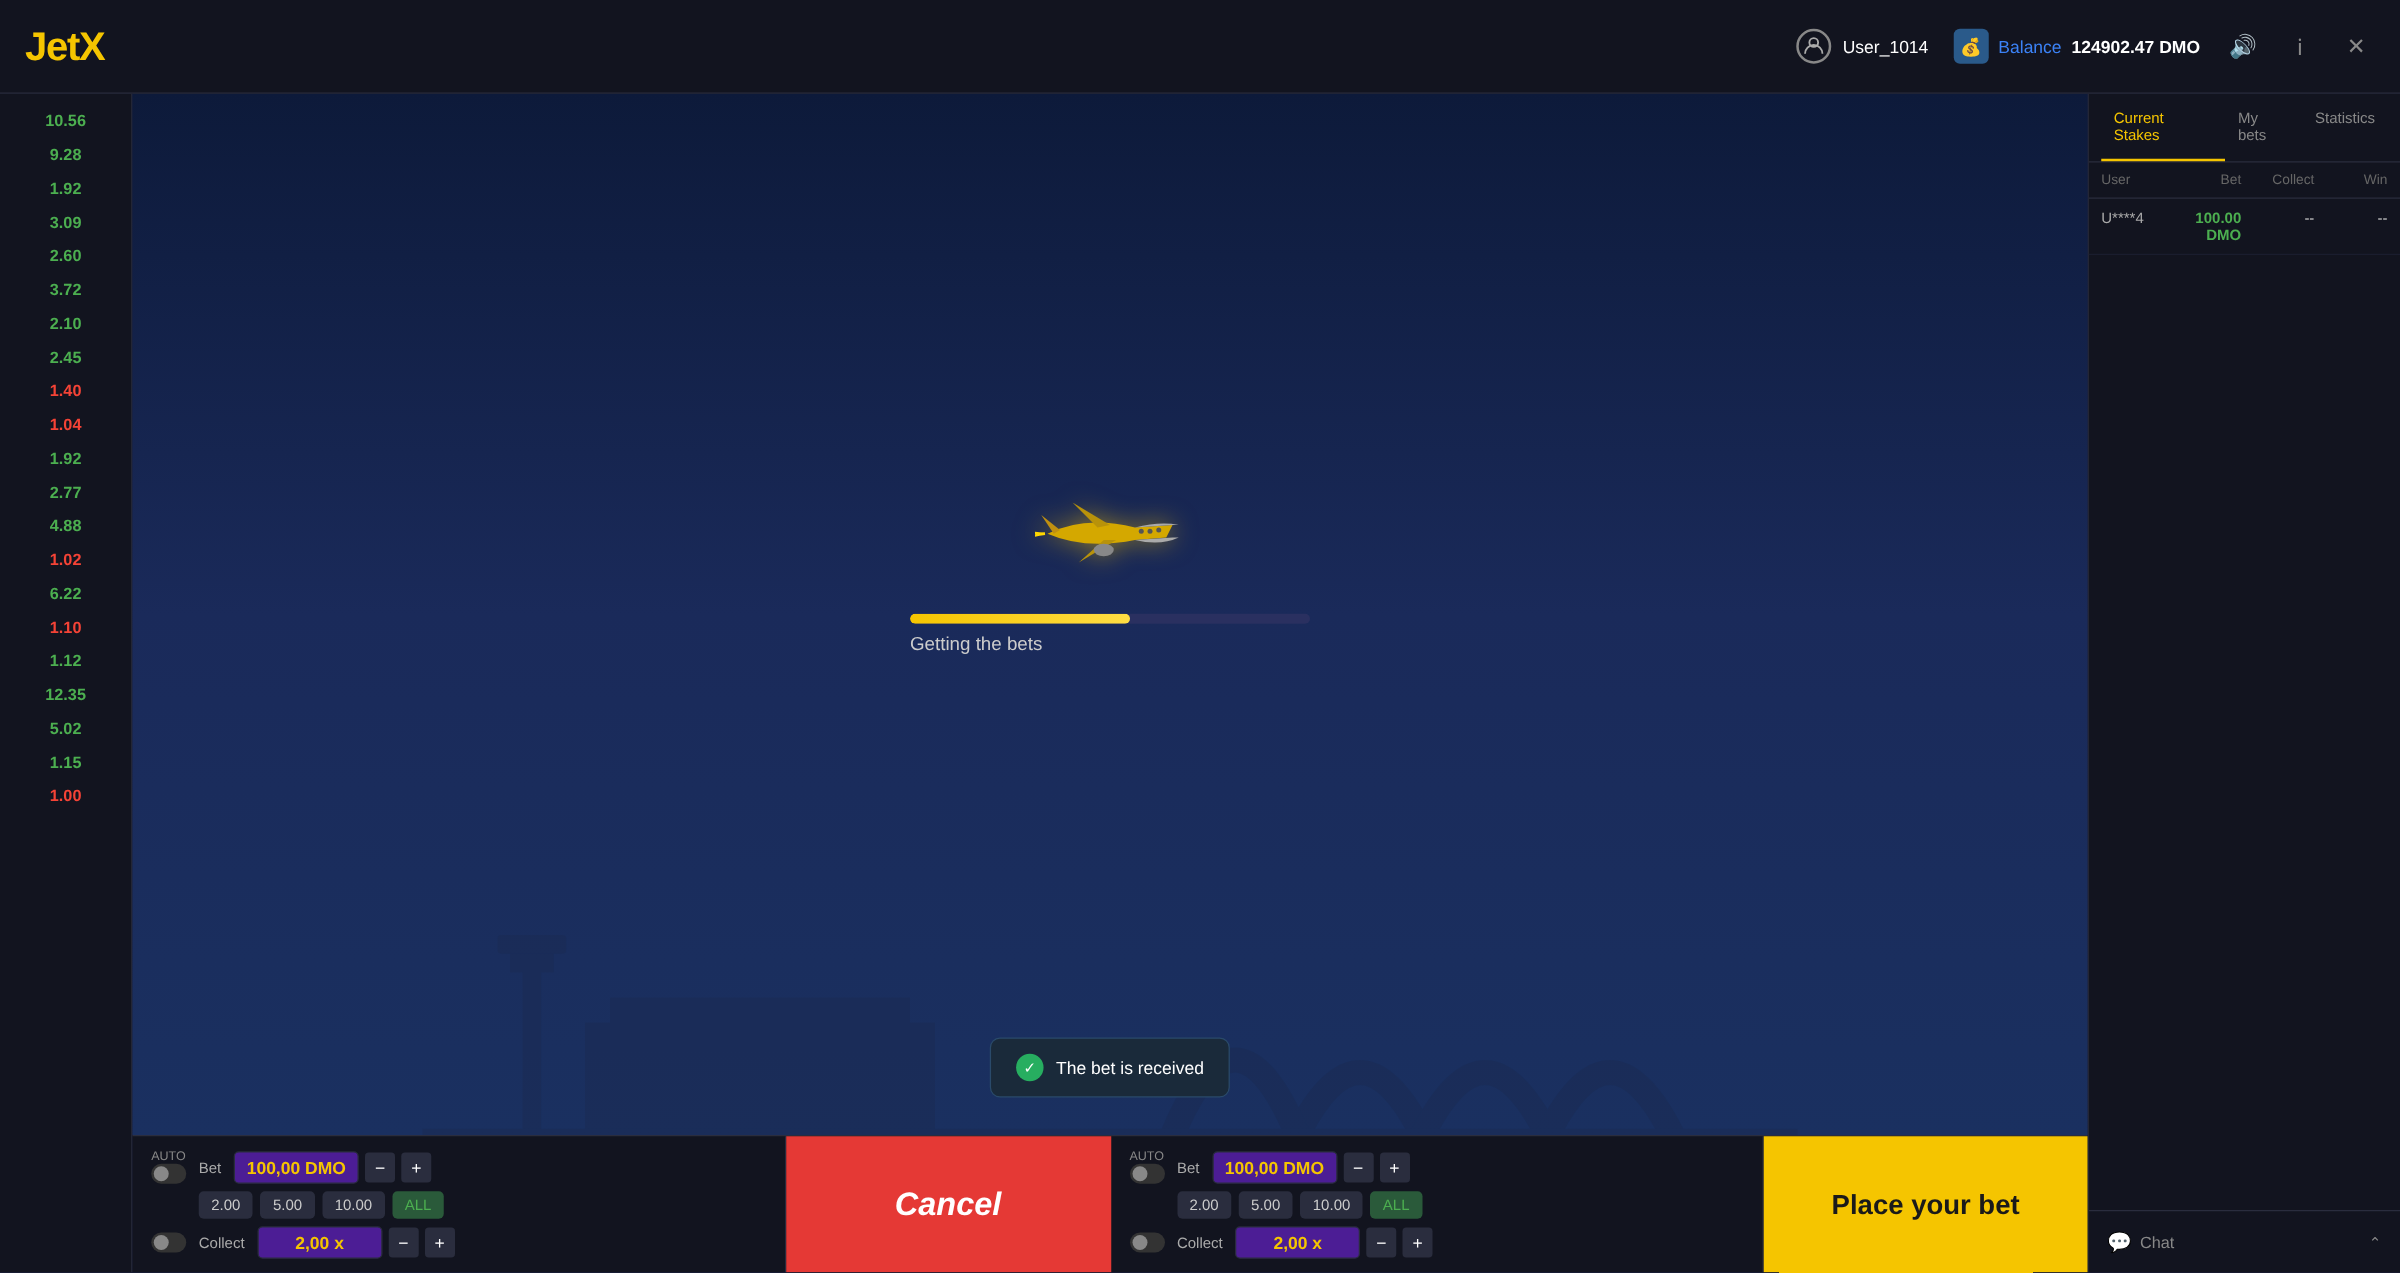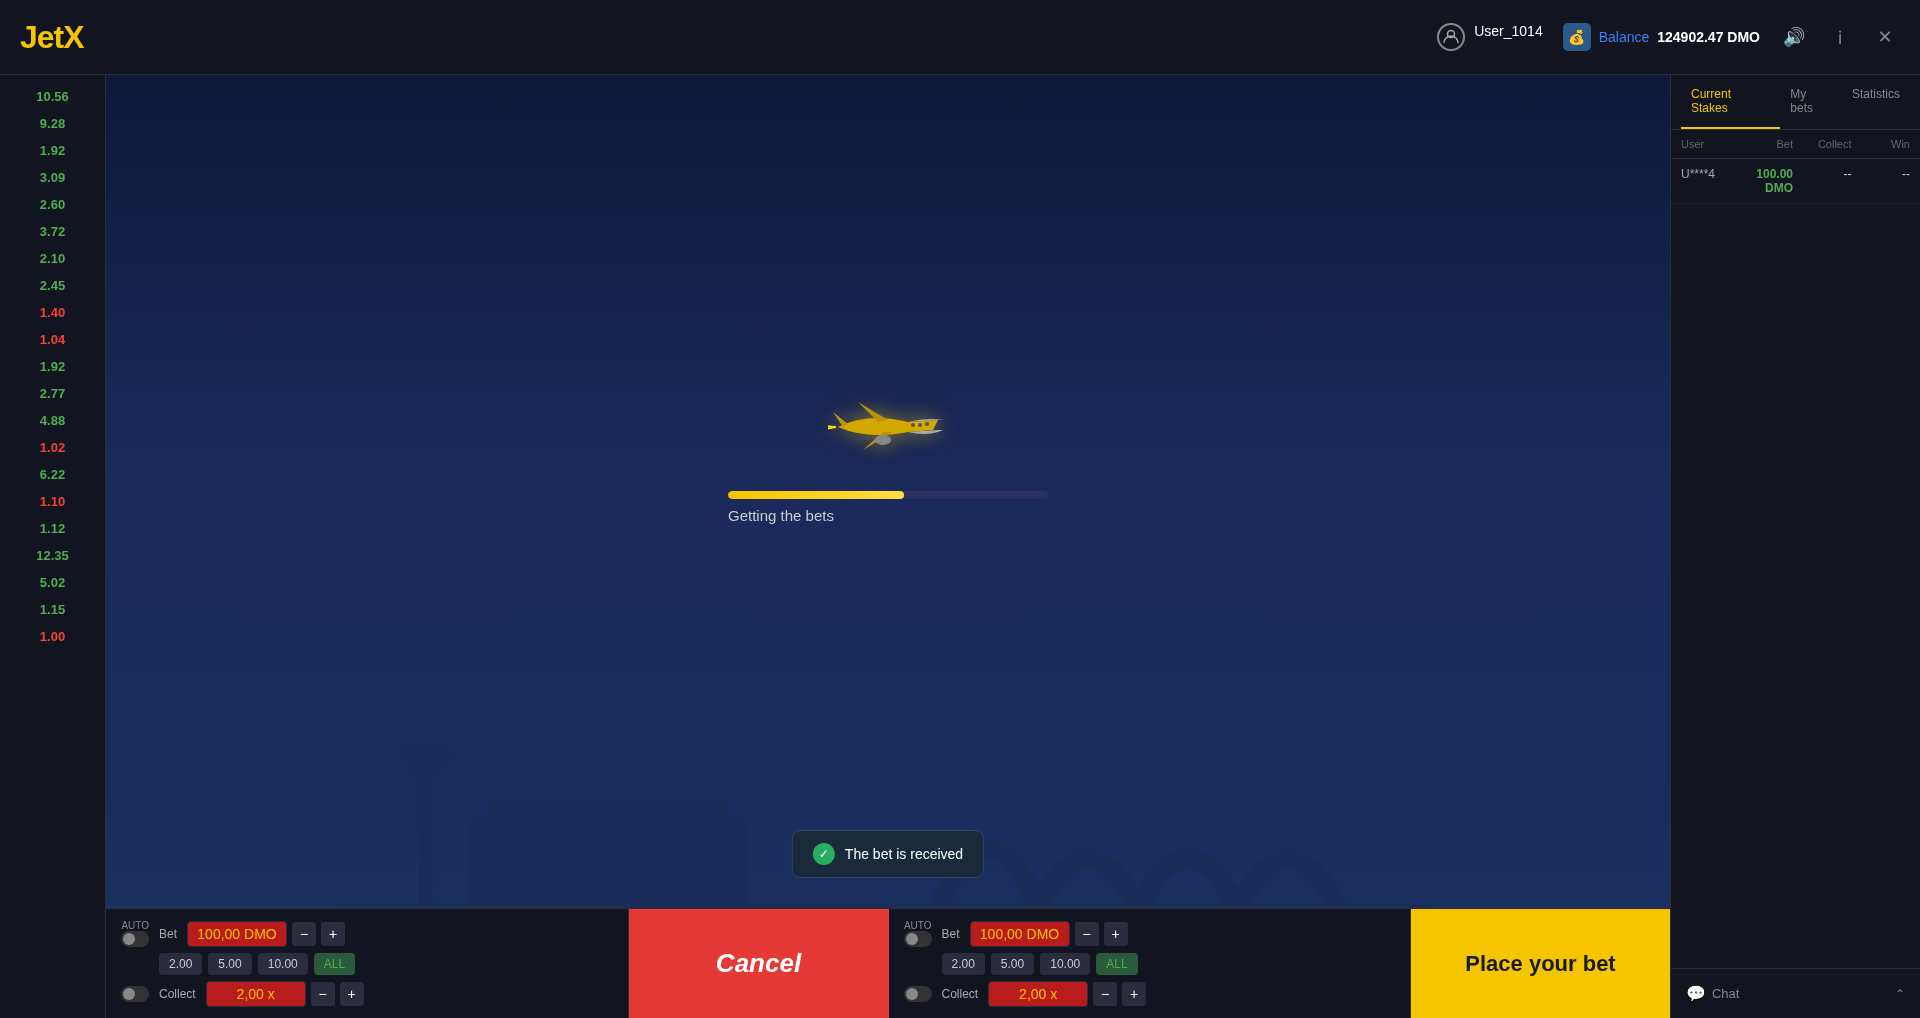--- a/index.html
+++ b/index.html
@@ -34,20 +34,21 @@
     .logo span {
       color: #f5c500;
     }
     .header-right {
       display: flex;
       align-items: center;
       gap: 20px;
     }
     .user-info {
       display: flex;
+      align-items: center;
       gap: 9px;
       font-size: 14px;
     }
     .user-icon {
       width: 28px;
       height: 28px;
       border: 2px solid #888;
       border-radius: 50%;
       display: flex;
       align-items: center;
@@ -226,21 +227,21 @@
     }
 
     .bet-panel-top {
       display: flex;
       align-items: center;
       gap: 10px;
     }
     .auto-toggle {
       display: flex;
       flex-direction: column;
-      align-items: flex-end;
+      align-items: flex-start;
       font-size: 10px;
       color: #888;
       gap: 0;
     }
     .toggle-circle {
       width: 28px;
       height: 16px;
       background: #333;
       border-radius: 8px;
       position: relative;
@@ -259,23 +260,23 @@
       font-size: 12px;
       color: #aaa;
     }
     .bet-amount-control {
       display: flex;
       align-items: center;
       gap: 5px;
     }
     .bet-amount-value {
       font-size: 14px;
-      font-weight: normal;
+      font-weight: bold;
       color: #f5c500;
-      background: #b91c1c;
+      background: #4c1d95;
       padding: 4px 8px;
       border-radius: 4px;
       border: 1px solid #2a2d3e;
       min-width: 100px;
       text-align: center;
     }
     .ctrl-btn {
       width: 24px;
       height: 24px;
       background: #2a2d3e;

